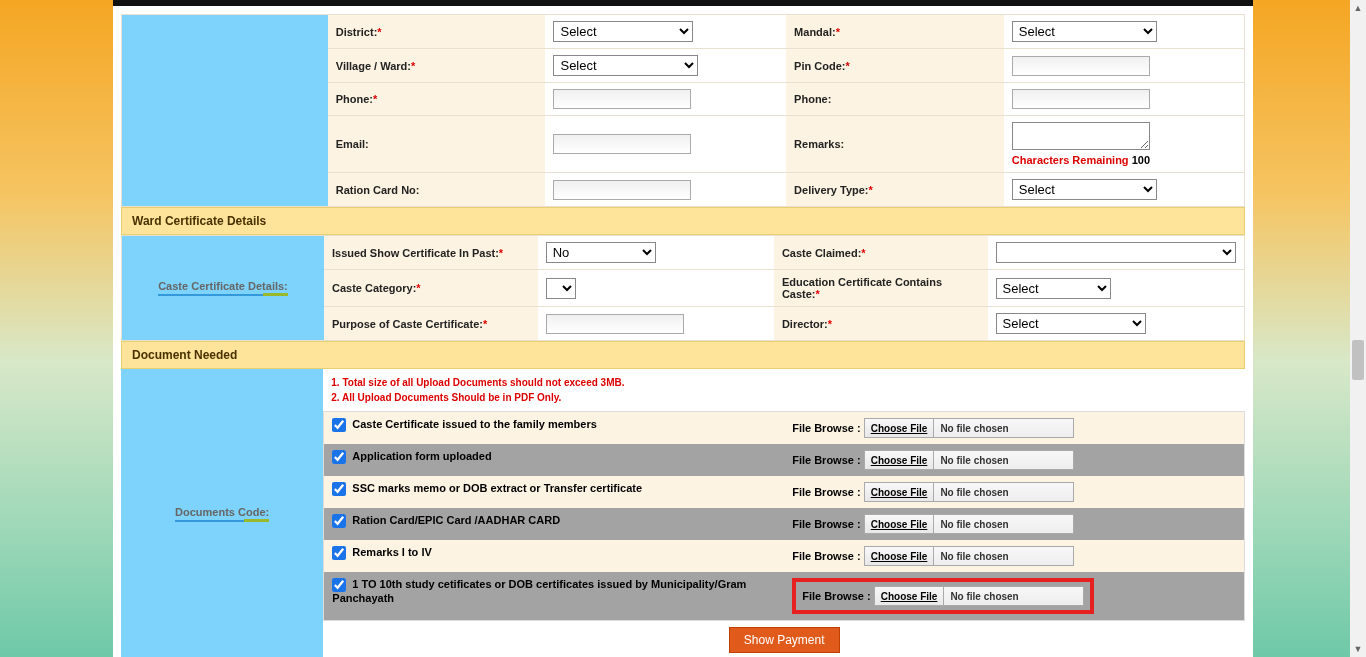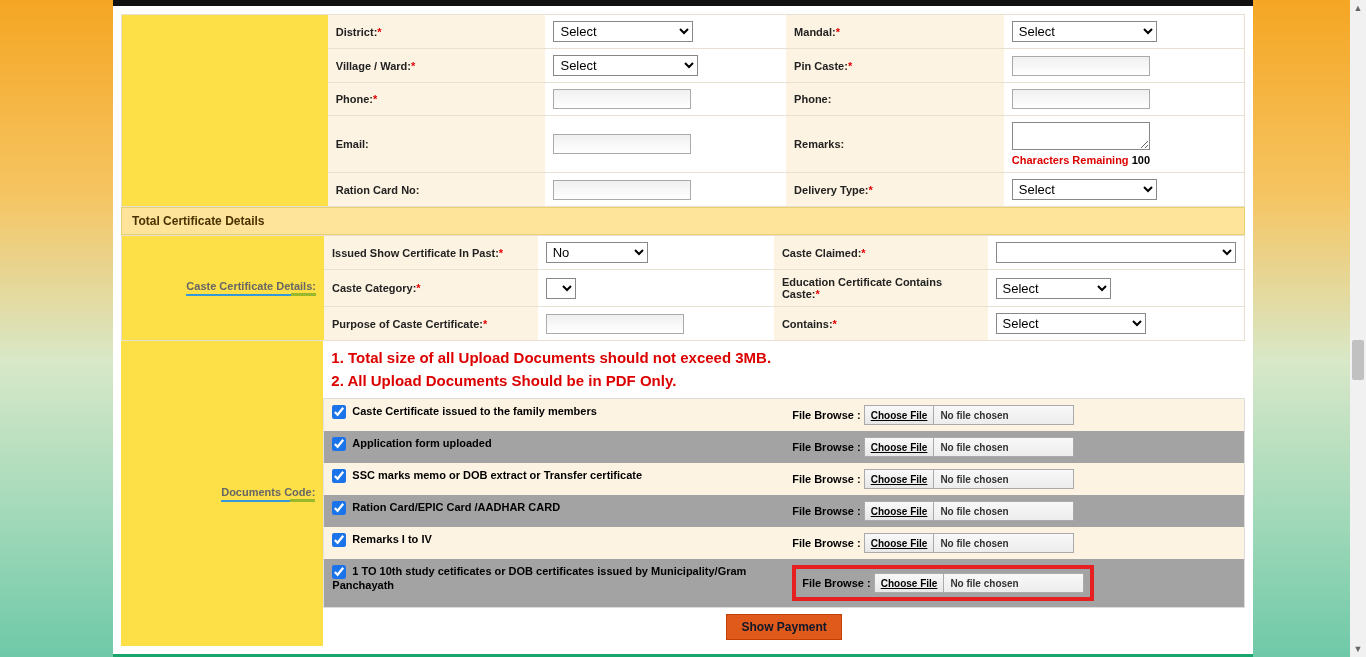--- a/index.html
+++ b/index.html
@@ -50,23 +50,23 @@
   color: #222;
   background: #fff;
 }
 .label-cell.alt { background: #fdf3e2; }
 .field-cell { width: 21%; background: #fff; }
 .label-cell2 { width: 19%; font-size: 11px; font-weight: bold; color: #222; background: #fff; }
 .label-cell2.alt { background: #fdf3e2; }
 .field-cell2 { width: 21%; background: #fff; }
 .left-sidebar-cell {
   width: 18%;
-  background: #fde047;
+  background: #7dd3fc;
   vertical-align: top;
-  text-align: right;
+  text-align: center;
   padding: 8px 12px;
 }
 .sidebar-label {
   color: #666;
   font-size: 11px;
   font-weight: bold;
   border-bottom: 2px solid #3498db;
   display: inline-block;
   padding-bottom: 2px;
   position: relative;
@@ -114,21 +114,21 @@
   border: 1px solid #e8d070;
 }
 .char-remain {
   font-size: 11px;
   font-weight: bold;
   margin-top: 2px;
 }
 .char-remain .r { color: #d00; }
 .notes {
   color: #d00;
-  font-size: 15px;
+  font-size: 10px;
   font-weight: bold;
   padding: 6px 8px;
   line-height: 1.5;
 }
 .doc-row td {
   padding: 6px 8px;
   vertical-align: top;
 }
 .doc-left {
   width: 50%;
@@ -172,25 +172,25 @@
   padding-left: 6px;
   color: #333;
 }
 .highlight-box {
   border: 4px solid #e62020;
   padding: 4px 6px;
   display: inline-block;
 }
 .show-payment {
   background: #e05a1b;
-  color: #0f172a;
+  color: #ffffff;
   border: 1px solid #c04000;
   padding: 5px 14px;
   font-size: 12px;
-  font-weight: bold;
+  font-weight: normal;
   cursor: pointer;
 }
 .show-payment-wrap {
   text-align: center;
   padding: 10px 0;
 }
 .footer {
   max-width: 1140px;
   margin: 0 auto;
   background: #1aa56f;
@@ -274,21 +274,21 @@
         <td class="left-sidebar-cell" rowspan="6"></td>
         <td class="label-cell alt"><span>District:</span><span class="req">*</span></td>
         <td class="field-cell"><select class="wide"><option>Select</option></select></td>
         <td class="label-cell2 alt"><span>Mandal:</span><span class="req">*</span></td>
         <td class="field-cell2"><select class="wider"><option>Select</option></select></td>
       </tr>
 
       <tr class="form-row">
         <td class="label-cell alt"><span>Village / Ward:</span><span class="req">*</span></td>
         <td class="field-cell"><select class="wider"><option>Select</option></select></td>
-        <td class="label-cell2 alt"><span>Pin Caste:</span><span class="req">*</span></td>
+        <td class="label-cell2 alt"><span>Pin Code:</span><span class="req">*</span></td>
         <td class="field-cell2"><input type="text" style=""></td>
       </tr>
 
       <tr class="form-row">
         <td class="label-cell alt"><span>Phone:</span><span class="req">*</span></td>
         <td class="field-cell"><input type="text" style=""></td>
         <td class="label-cell2 alt"><span>Phone:</span></td>
         <td class="field-cell2"><input type="text" style=""></td>
       </tr>
 
@@ -304,47 +304,48 @@
 
       <tr class="form-row">
         <td class="label-cell alt"><span>Ration Card No:</span></td>
         <td class="field-cell"><input type="text" style=""></td>
         <td class="label-cell2 alt"><span>Delivery Type:</span><span class="req">*</span></td>
         <td class="field-cell2"><select class="wider"><option>Select</option></select></td>
       </tr>
     </tbody>
       </table>
 
-    <div class="section-head">Total Certificate Details</div>
+    <div class="section-head">Ward Certificate Details</div>
     <table class="form-table">
       <tbody>
           <tr class="form-row">
         <td class="left-sidebar-cell" rowspan="3">
           <span class="sidebar-label">Caste Certificate Details:</span>
         </td>
         <td class="label-cell alt"><span>Issued Show Certificate In Past:</span><span class="req">*</span></td>
-        <td class="field-cell"><select style="width:102px"><option>No</option></select></td>
+        <td class="field-cell"><select style="width:110px"><option>No</option></select></td>
         <td class="label-cell2 alt"><span>Caste Claimed:</span><span class="req">*</span></td>
         <td class="field-cell2"><select class="xwide"><option></option></select></td>
       </tr>
       <tr class="form-row">
         <td class="label-cell alt"><span>Caste Category:</span><span class="req">*</span></td>
         <td class="field-cell"><select style="width:30px"><option></option></select></td>
         <td class="label-cell2 alt"><span>Education Certificate Contains Caste:</span><span class="req">*</span></td>
         <td class="field-cell2"><select style="width:115px"><option>Select</option></select></td>
       </tr>
       <tr class="form-row">
         <td class="label-cell alt"><span>Purpose of Caste Certificate:</span><span class="req">*</span></td>
         <td class="field-cell"><input type="text" style=""></td>
-        <td class="label-cell2 alt"><span>Contains:</span><span class="req">*</span></td>
+        <td class="label-cell2 alt"><span>Director:</span><span class="req">*</span></td>
         <td class="field-cell2"><select style="width:150px"><option>Select</option></select></td>
       </tr>
     </tbody>
       </table>
 
+    <div class="section-head">Document Needed</div>
     <table class="form-table">
       <tbody>
           <tr>
         <td class="left-sidebar-cell" rowspan="8" style="width:18%">
           <span class="sidebar-label">Documents Code:</span>
         </td>
         <td colspan="2" class="notes">
           <div>1. Total size of all Upload Documents should not exceed 3MB.</div>
           <div>2. All Upload Documents Should be in PDF Only.</div>
         </td>

